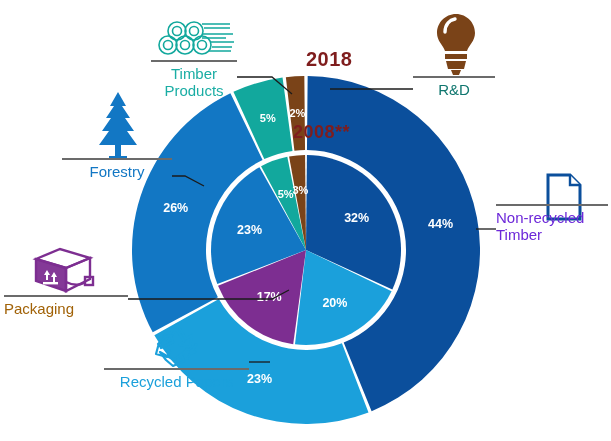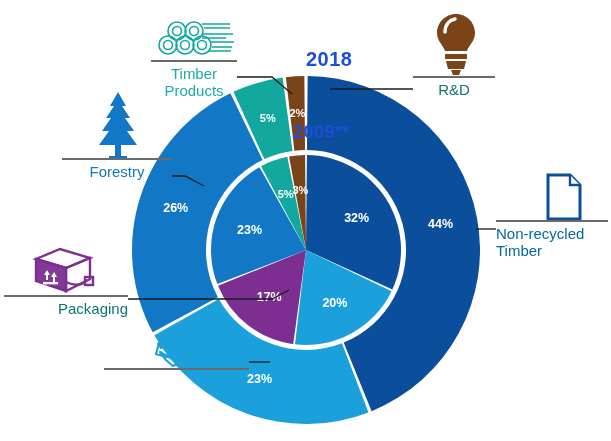--- a/index.html
+++ b/index.html
@@ -9,26 +9,26 @@
   }
   #stage{position:absolute;left:0;top:0;width:611px;height:441px;}
   svg.chart{position:absolute;left:0;top:0;width:611px;height:441px;}
 
   .lbl{position:absolute;font-size:15px;line-height:17px;font-weight:400;white-space:nowrap;}
   .lbl .rule{height:2px;background:#6b6b6b;margin-bottom:3px;}
   .lbl .txt{display:block;}
 
   .lbl-timber{left:151px;top:60px;width:86px;text-align:center;color:#1aada4;}
   .lbl-forestry{left:62px;top:158px;width:110px;text-align:center;color:#1277c4;}
-  .lbl-packaging{left:4px;top:295px;width:124px;text-align:right;color:#0f766e;}
+  .lbl-packaging{left:4px;top:295px;width:124px;text-align:left;color:#a16207;}
   .lbl-recycled{left:104px;top:368px;width:145px;text-align:center;color:#1ba0db;}
   .lbl-rnd{left:413px;top:76px;width:82px;text-align:center;color:#0f766e;}
-  .lbl-nonrec{left:496px;top:220px;width:112px;text-align:left;color:#0369a1;}
+  .lbl-nonrec{left:496px;top:204px;width:112px;text-align:left;color:#6d28d9;}
 
-  .year{position:absolute;font-weight:bold;color:#1d4ed8;letter-spacing:0.5px;}
+  .year{position:absolute;font-weight:bold;color:#7f1d1d;letter-spacing:0.5px;}
   .year-outer{left:306px;top:48px;font-size:20px;}
   .year-inner{left:293px;top:122px;font-size:18px;}
 
   .slice-lbl{font-weight:bold;fill:#ffffff;font-size:12.5px;
     font-family:"Liberation Sans","DejaVu Sans",sans-serif;}
   .slice-lbl-sm{font-weight:bold;fill:#ffffff;font-size:11px;
     font-family:"Liberation Sans","DejaVu Sans",sans-serif;}
   .lead{stroke:#1b1b1b;stroke-width:1.3;fill:none;}
   .icon{position:absolute;}
 </style>
@@ -152,29 +152,30 @@
     <span class="txt">Forestry</span>
   </div>
 
   <div class="lbl lbl-packaging">
     <div class="rule"></div>
     <span class="txt">Packaging</span>
   </div>
 
   <div class="lbl lbl-recycled">
     <div class="rule"></div>
+    <span class="txt">Recycled Papers</span>
   </div>
 
   <div class="lbl lbl-rnd">
     <div class="rule"></div>
     <span class="txt">R&amp;D</span>
   </div>
 
   <div class="lbl lbl-nonrec">
     <div class="rule"></div>
     <span class="txt">Non-recycled</span>
     <span class="txt">Timber</span>
   </div>
 
   <div class="year year-outer">2018</div>
-  <div class="year year-inner">2009**</div>
+  <div class="year year-inner">2008**</div>
 
 </div>
 
 </body></html>

